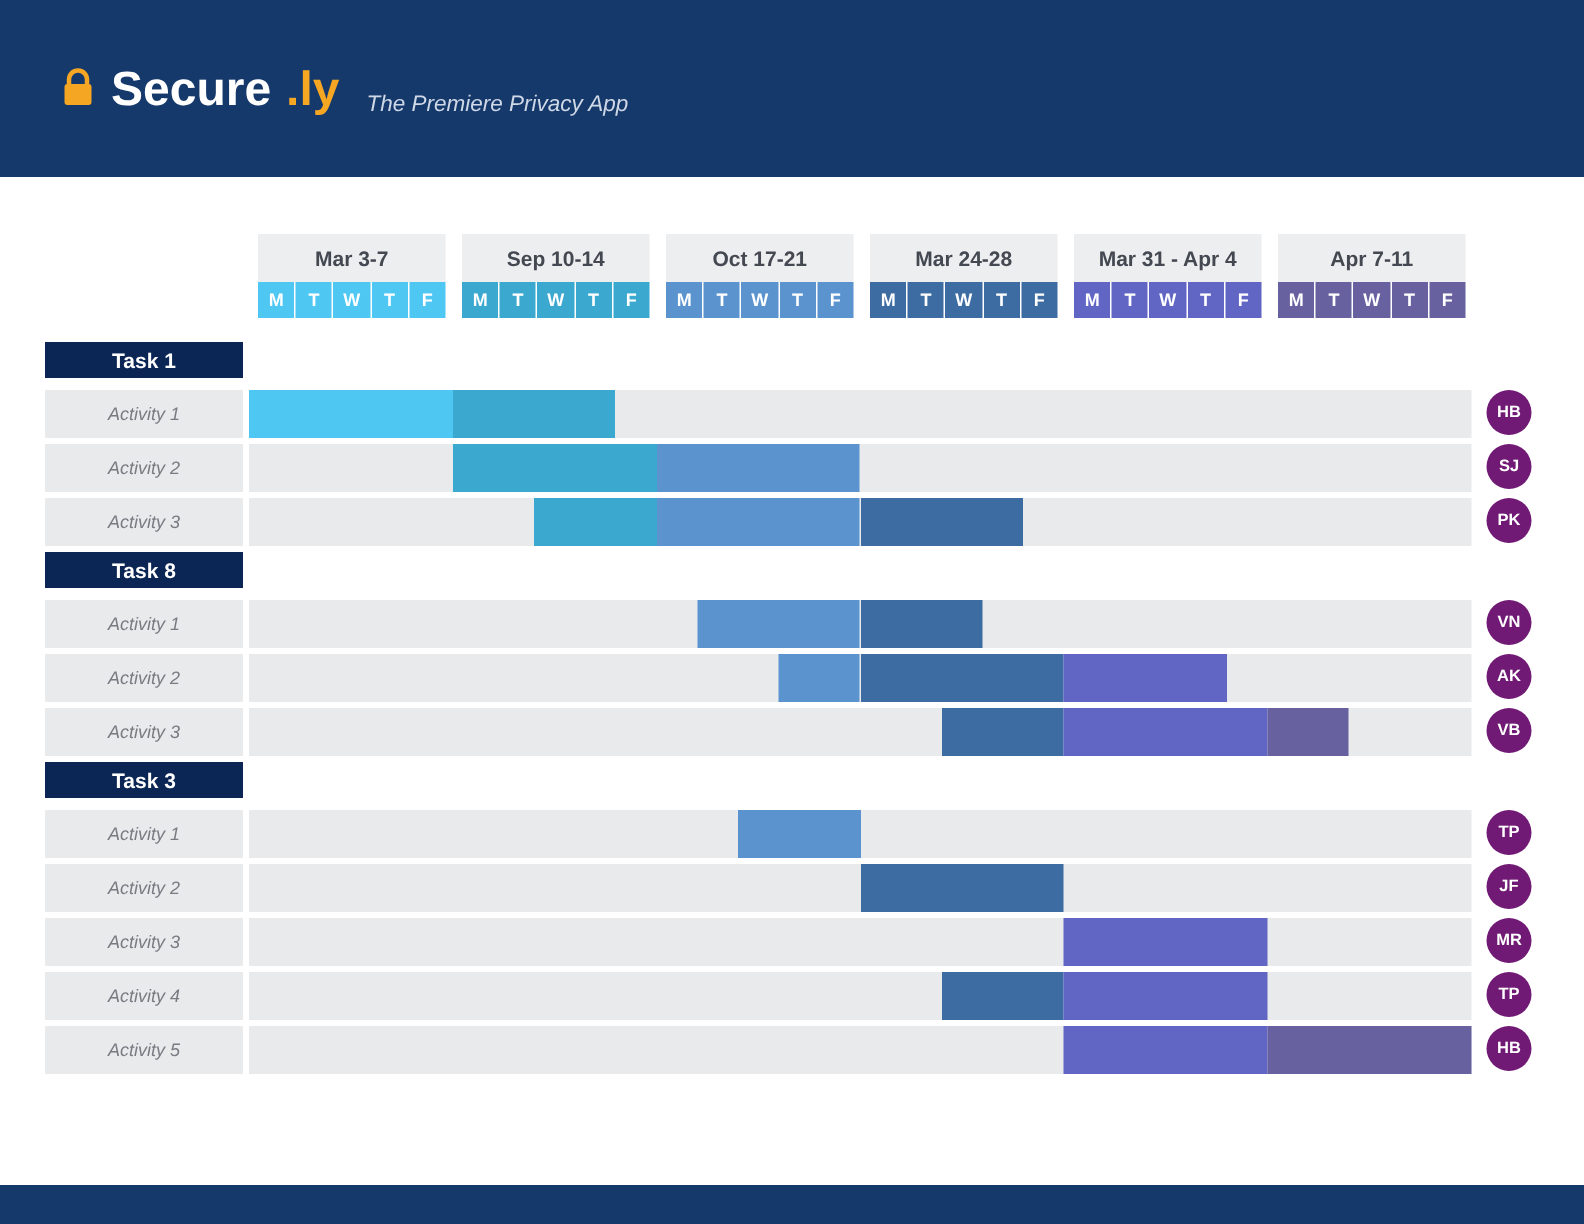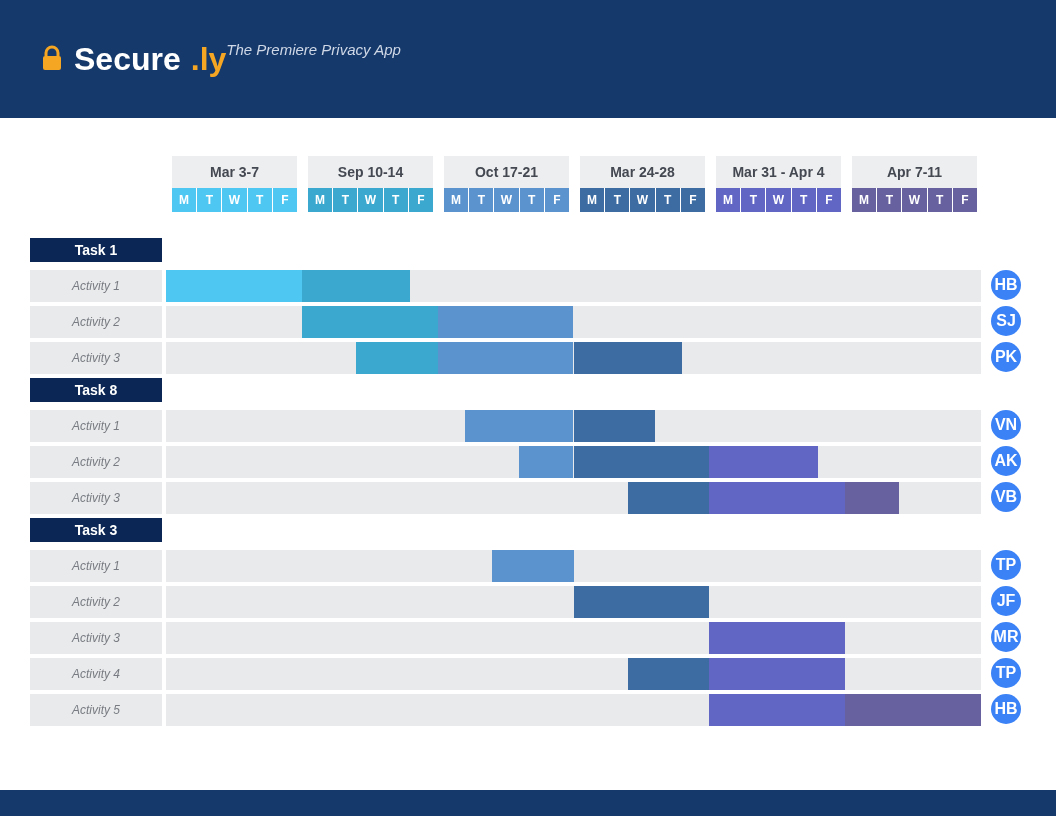--- a/index.html
+++ b/index.html
@@ -1,37 +1,37 @@
 <!DOCTYPE html>
 <html><head>
 <meta charset="utf-8">
 <style>
   * { box-sizing: border-box; margin:0; padding:0; }
   body { width:1056px; height:816px; font-family: "Segoe UI", Arial, sans-serif; background:#fff; overflow:hidden;}
   .header { background:#16396b; height:118px; padding:0 40px; display:flex; align-items:center; justify-content:space-between;}
-  .brand-group { display:flex; align-items:flex-start; }
+  .brand-group { display:flex; align-items:flex-end; gap:18px;}
   .brand { display:flex; align-items:center; gap:10px; font-size:32px; font-weight:800; color:#fff;}
   .brand .ly { color:#f5a623; }
   .tagline { color:#cfd8e6; font-style:italic; font-size:15px; }
   .title { color:#fff; font-size:44px; font-weight:800; letter-spacing:1px;}
   .lock-icon svg { display:block; }
   .content { padding:38px 35px 0 30px; }
   .weeks-header { display:flex; margin-left:132px; margin-right:44px; gap:1px;}
   .week-col { flex:1;margin-left:10px; }
   .week-label { height:32px; background:#edeef0; display:flex; align-items:center; justify-content:center; font-weight:700; color:#444851; font-size:14px;}
   .days-row { display:flex; height:24px; gap:1px;}
   .day-cell { flex:1; display:flex; align-items:center; justify-content:center; font-size:12px; font-weight:600; color:#fff;}
-  .gantt-block { margin-top:26px; }
+  .gantt-block { margin-top:16px; }
   .task-hdr-row { display:flex; }
   .task-hdr { width:132px; background:#0b2654; color:#fff; font-size:14px; font-weight:600; display:flex; align-items:center; justify-content:center; height:32px; border-bottom:8px solid #fff;}
   .act-row { display:flex; margin-bottom:4px;}
   .act-label { width:132px; height:32px; background:#e9eaec; color:#787c82; font-size:12px; font-style:italic; display:flex; align-items:center; justify-content:center;}
   .bar-track { flex:1; height:32px; background:#e9eaec; margin-left:4px; position:relative;}
   .bar-seg { position:absolute; top:0; height:32px;}
-  .avatar { width:30px; height:30px; border-radius:50%; background:#3b82f6; color:#fff; font-size:16px; font-weight:700; display:flex; align-items:center; justify-content:center; margin-left:10px;}
+  .avatar { width:30px; height:30px; border-radius:50%; background:#701a75; color:#fff; font-size:11px; font-weight:700; display:flex; align-items:center; justify-content:center; margin-left:10px;}
   .footer { position:absolute; left:0; bottom:0; width:1056px; height:26px; background:#16396b;}
 </style>
 </head>
 <body>
 
 <div class="header">
   <div class="brand-group">
     <div class="brand">
       <span class="lock-icon">
         <svg width="24" height="28" viewBox="0 0 24 28">

